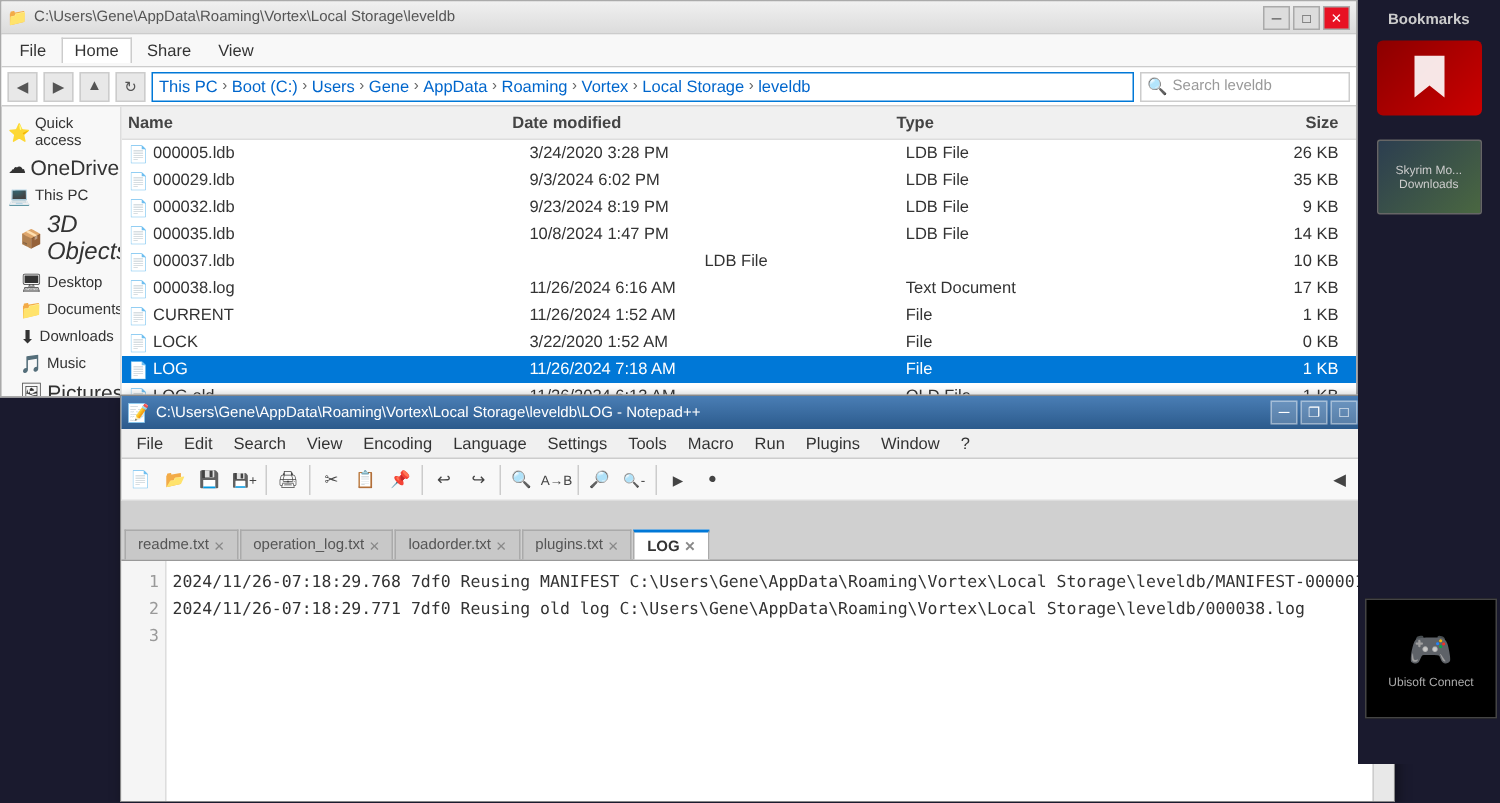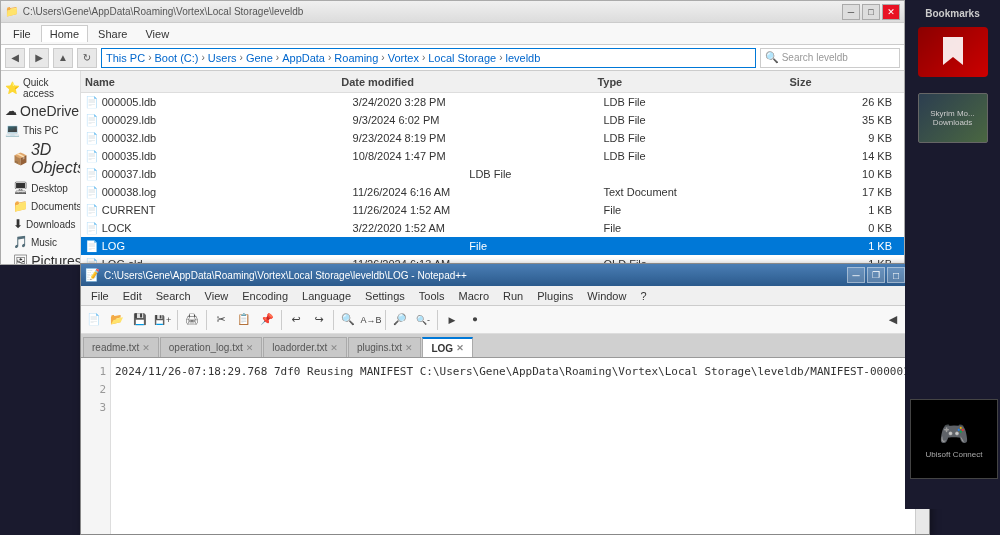--- a/index.html
+++ b/index.html
@@ -177,21 +177,21 @@
       border-bottom: 1px solid #ddd;
       font-size: 11px;
       color: #444;
       font-weight: 600;
       padding: 0 4px;
     }
 
     .col-name { flex: 2; min-width: 120px; }
     .col-date { flex: 2; min-width: 120px; }
     .col-type { flex: 1.5; min-width: 90px; }
-    .col-size { flex: 0.8; min-width: 50px; padding-right: 8px; }
+    .col-size { flex: 0.8; min-width: 50px; text-align: right; padding-right: 8px; }
 
     .file-row {
       display: flex;
       align-items: center;
       height: 18px;
       font-size: 11px;
       color: #333;
       padding: 0 4px;
       cursor: pointer;
       gap: 0;
@@ -290,21 +290,21 @@
     }
 
     .npp-toolbar-sep {
       width: 1px;
       height: 20px;
       background: #ccc;
       margin: 0 2px;
     }
 
     .npp-tabs {
-      height: 24px;
+      height: 40px;
       background: #d0d0d0;
       display: flex;
       align-items: flex-end;
       padding: 0 2px;
       gap: 1px;
       border-bottom: 1px solid #999;
     }
 
     .npp-tab {
       height: 20px;
@@ -613,20 +613,21 @@
         <span class="file-icon">📄</span>
         <span class="file-name">LOCK</span>
         <span class="file-date">3/22/2020 1:52 AM</span>
         <span class="file-type">File</span>
         <span class="file-size">0 KB</span>
       </div>
 
       <div class="file-row selected">
         <span class="file-icon">📄</span>
         <span class="file-name">LOG</span>
+        <span class="file-date">11/26/2024 7:18 AM</span>
         <span class="file-type">File</span>
         <span class="file-size">1 KB</span>
       </div>
       <div class="file-row">
         <span class="file-icon">📄</span>
         <span class="file-name">LOG.old</span>
         <span class="file-date">11/26/2024 6:13 AM</span>
         <span class="file-type">OLD File</span>
         <span class="file-size">1 KB</span>
       </div>
@@ -722,20 +723,23 @@
   <div class="npp-content">
     <div class="line-numbers">
       <div class="line-num">1</div>
       <div class="line-num">2</div>
       <div class="line-num">3</div>
     </div>
     <div class="npp-editor">
       <div class="code-line">
         <span>2024/11/26-07:18:29.768 7df0 Reusing MANIFEST C:\Users\Gene\AppData\Roaming\Vortex\Local Storage\leveldb/MANIFEST-000001</span>
       </div>
+      <div class="code-line">
+        <span>2024/11/26-07:18:29.771 7df0 Reusing old log C:\Users\Gene\AppData\Roaming\Vortex\Local Storage\leveldb/000038.log</span>
+      </div>
     </div>
     <div class="npp-scroll-area"></div>
   </div>
 </div>
 
 <div class="right-panel">
   <div class="bookmarks-label">Bookmarks</div>
   <div class="bookmark-icon">
     <svg width="30" height="30" viewBox="0 0 30 30">
       <path d="M5 0 L25 0 L25 28 L15 20 L5 28 Z" fill="white" opacity="0.9"></path>

